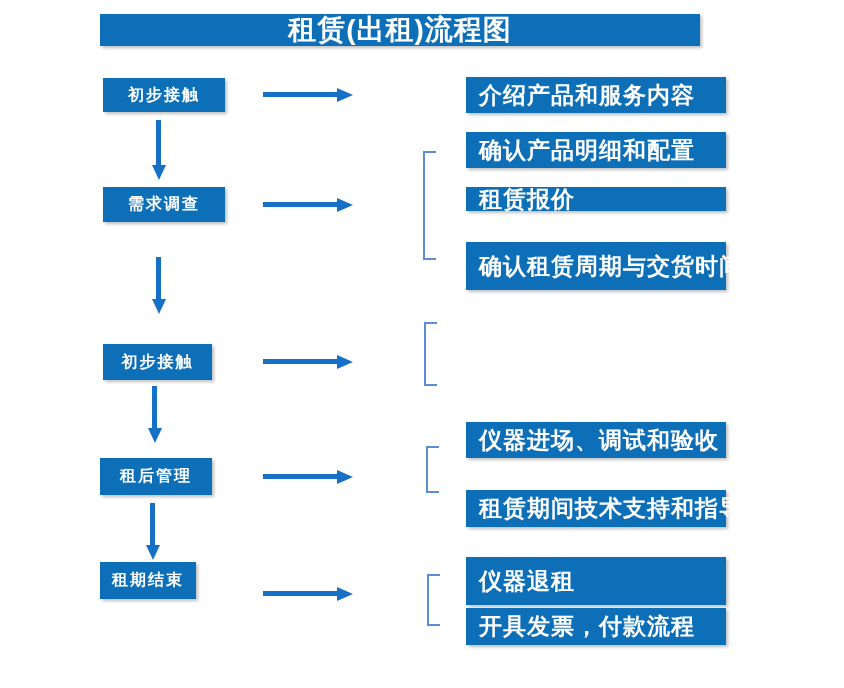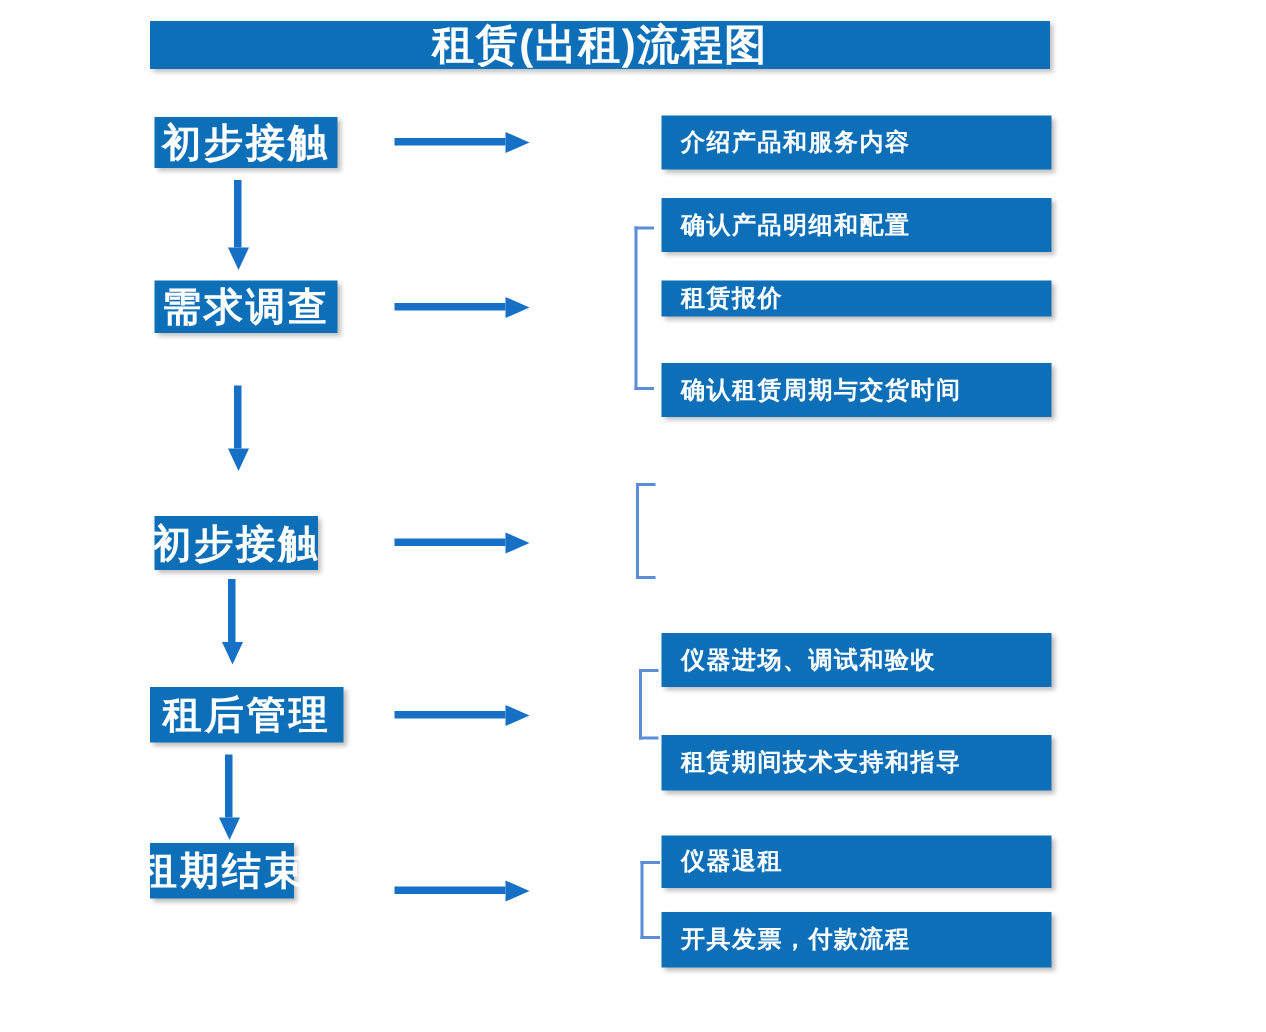--- a/index.html
+++ b/index.html
@@ -23,28 +23,28 @@
     white-space: nowrap;
   }
   .title-bar {
     left: 100px; top: 14px; width: 600px; height: 32px;
     justify-content: center;
     font-size: 28px;
     letter-spacing: 1px;
   }
   .step-box {
     justify-content: center;
-    font-size: 26px;
+    font-size: 16px;
     letter-spacing: 2px;
     font-family: Liberation Serif, serif;
   }
   .out-box {
-    left: 441px; width: 260px;
+    left: 466px; width: 260px;
     padding-left: 13px;
-    font-size: 16px;
+    font-size: 23px;
     letter-spacing: 1px;
   }
   
   .h-arrow {
     position: absolute;
     height: 5px;
     width: 74px;
     background: var(--arrow, #1670c5);
   }
   .h-arrow::after {
@@ -87,21 +87,21 @@
 
 <div class="canvas">
 
   <div class="blue-box title-bar">
     <span>租赁(出租)流程图</span>
   </div>
 
   <div class="blue-box step-box" style="left:103px; top:78px;  width:122px; height:34px;">初步接触</div>
   <div class="blue-box step-box" style="left:103px; top:187px; width:122px; height:35px;">需求调查</div>
   <div class="blue-box step-box" style="left:103px; top:344px; width:109px; height:36px;">初步接触</div>
-  <div class="blue-box step-box" style="left:100px; top:458px; width:129px; height:37px;">租后管理</div>
+  <div class="blue-box step-box" style="left:100px; top:458px; width:112px; height:37px;">租后管理</div>
   <div class="blue-box step-box" style="left:100px; top:562px; width:96px; height:37px;">租期结束</div>
 
   <div class="v-arrow" style="left:156px; top:120px; height:45px;"></div>
   <div class="v-arrow" style="left:156px; top:257px; height:42px;"></div>
   <div class="v-arrow" style="left:152px; top:386px; height:42px;"></div>
   <div class="v-arrow" style="left:150px; top:503px; height:42px;"></div>
 
   <div class="h-arrow" style="left:263px; top:92px;"></div>
   <div class="h-arrow" style="left:263px; top:202px;"></div>
   <div class="h-arrow" style="left:263px; top:359px;"></div>
@@ -109,19 +109,19 @@
   <div class="h-arrow" style="left:263px; top:591px;"></div>
 
   <div class="bracket" style="left:423px; top:151px; height:109px;"></div>
   <div class="bracket" style="left:424px; top:322px; height:64px;"></div>
   <div class="bracket" style="left:426px; top:446px; height:47px;"></div>
   <div class="bracket" style="left:427px; top:574px; height:52px;"></div>
 
   <div class="blue-box out-box" style="top:77px;  height:36px;">介绍产品和服务内容</div>
   <div class="blue-box out-box" style="top:132px; height:36px;">确认产品明细和配置</div>
   <div class="blue-box out-box" style="top:187px; height:24px;">租赁报价</div>
-  <div class="blue-box out-box" style="top:242px; height:36px;">确认租赁周期与交货时间</div>
+  <div class="blue-box out-box" style="top:242px; height:48px;">确认租赁周期与交货时间</div>
   <div class="blue-box out-box" style="top:422px; height:36px;">仪器进场、调试和验收</div>
   <div class="blue-box out-box" style="top:490px; height:37px;">租赁期间技术支持和指导</div>
-  <div class="blue-box out-box" style="top:557px; height:35px;">仪器退租</div>
+  <div class="blue-box out-box" style="top:557px; height:48px;">仪器退租</div>
   <div class="blue-box out-box" style="top:608px; height:37px;">开具发票，付款流程</div>
 
 </div>
 
 </body></html>

